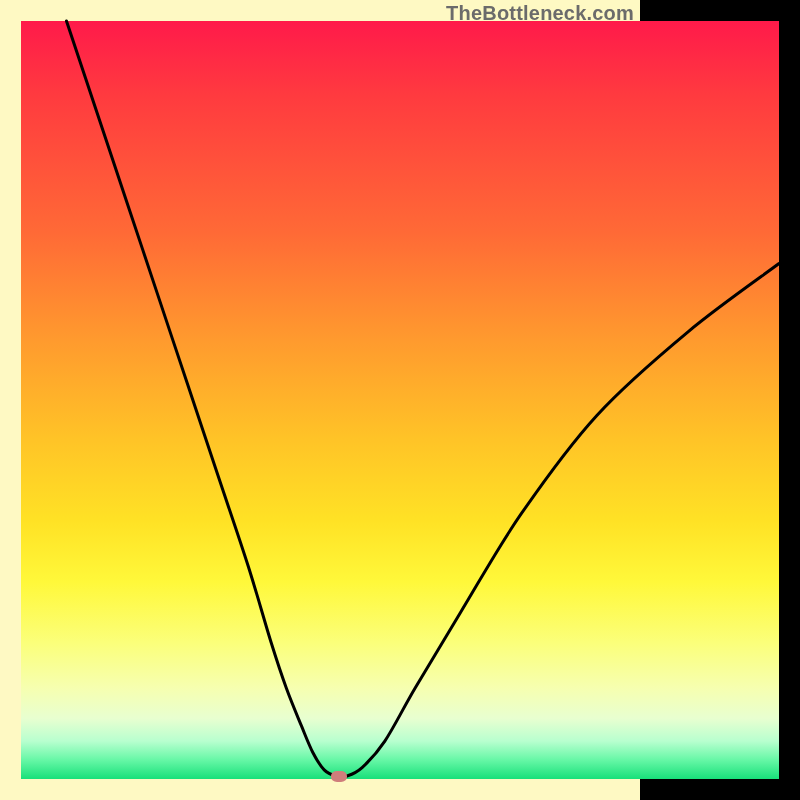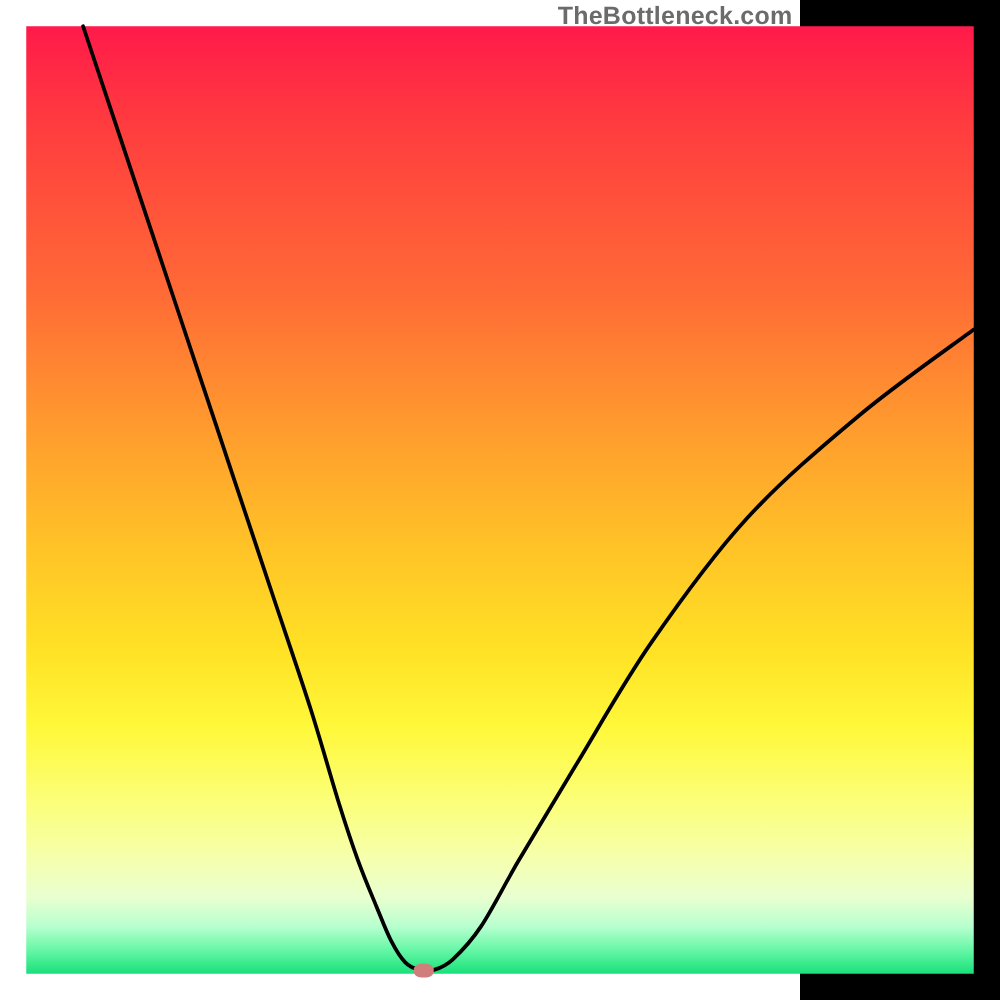--- a/index.html
+++ b/index.html
@@ -1,21 +1,21 @@
 <!DOCTYPE html>
 <html><head>
 <meta charset="utf-8">
 <style>
   * { margin: 0; padding: 0; box-sizing: border-box; }
   html, body { width: 800px; height: 800px; overflow: hidden; background: #000; }
   .frame {
     position: relative;
     width: 640px;
     height: 800px;
-    background: #ffffff;
+    background: #fef9c3;
   }
   .plot-area {
     position: absolute;
     left: 21px;
     top: 21px;
     width: 758px;
     height: 758px;
     
     background: linear-gradient(to bottom,
       #ff1a4a 0%,

